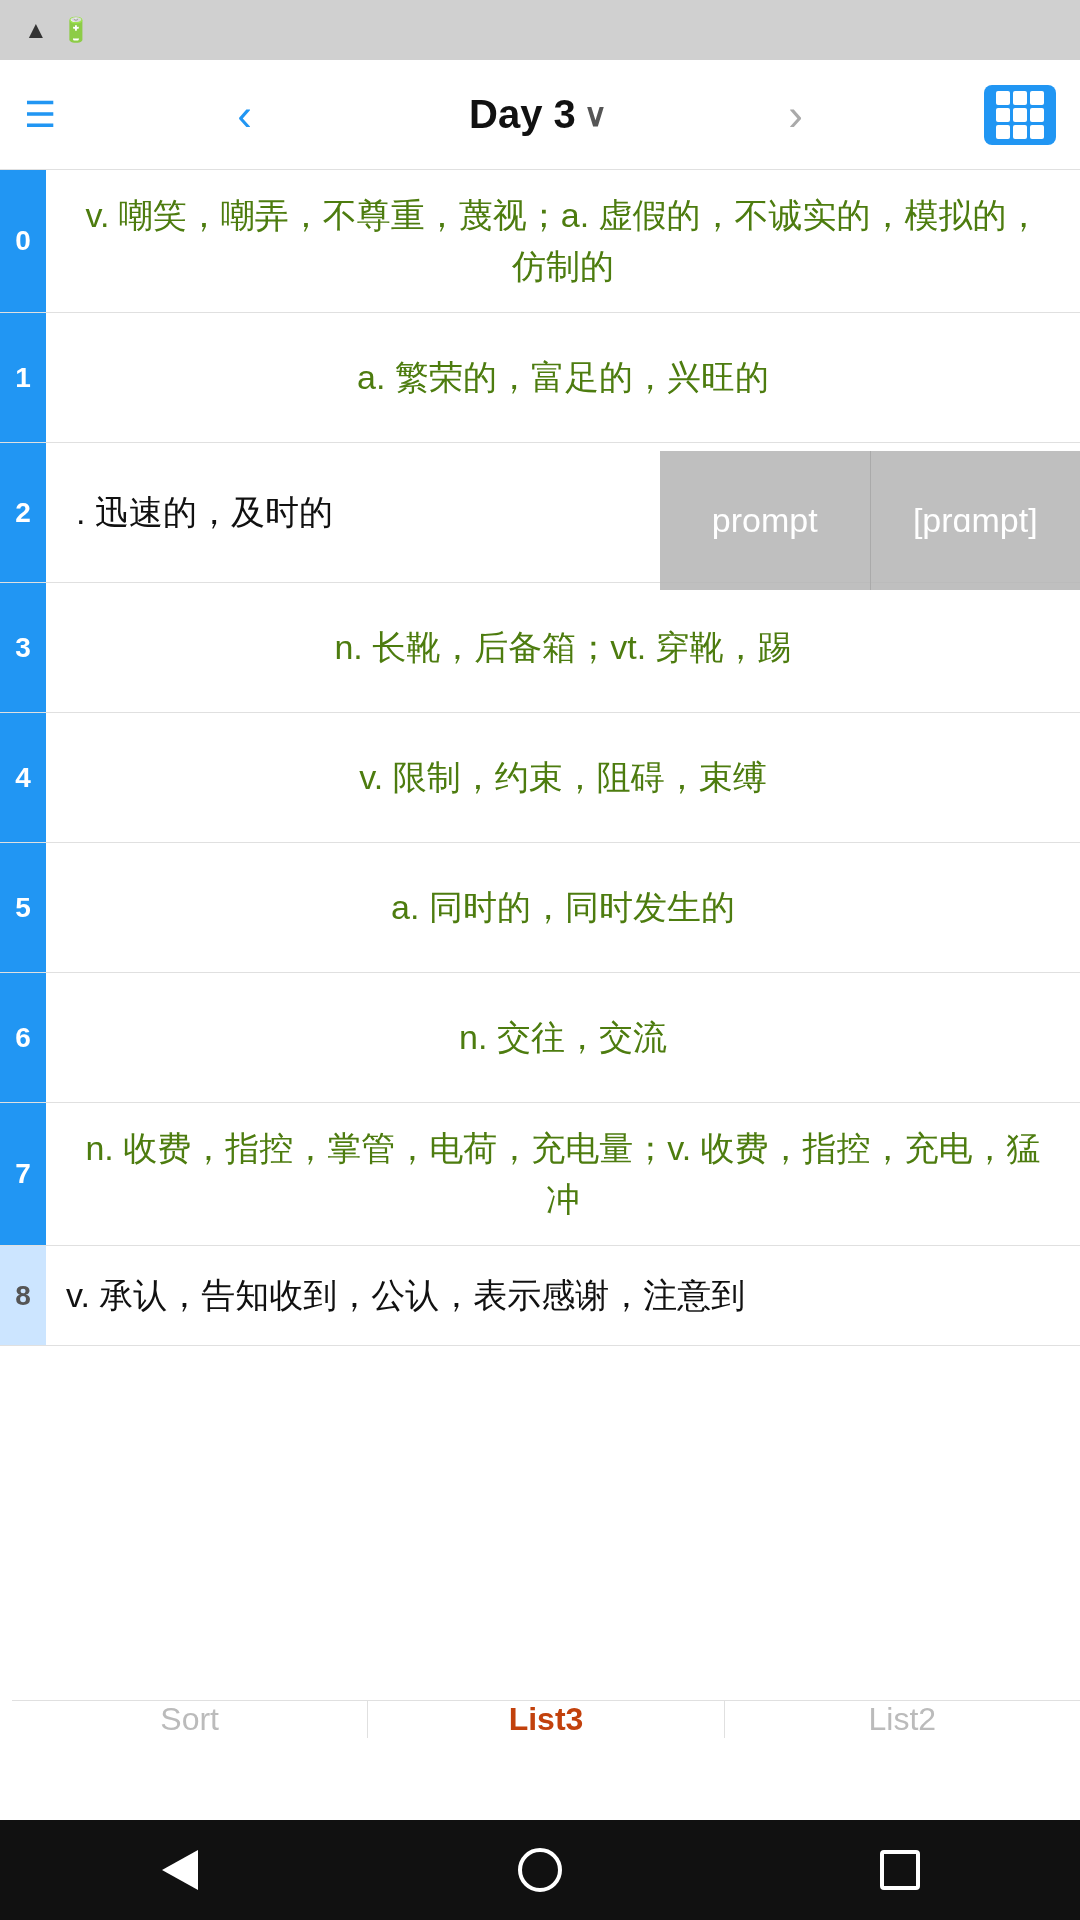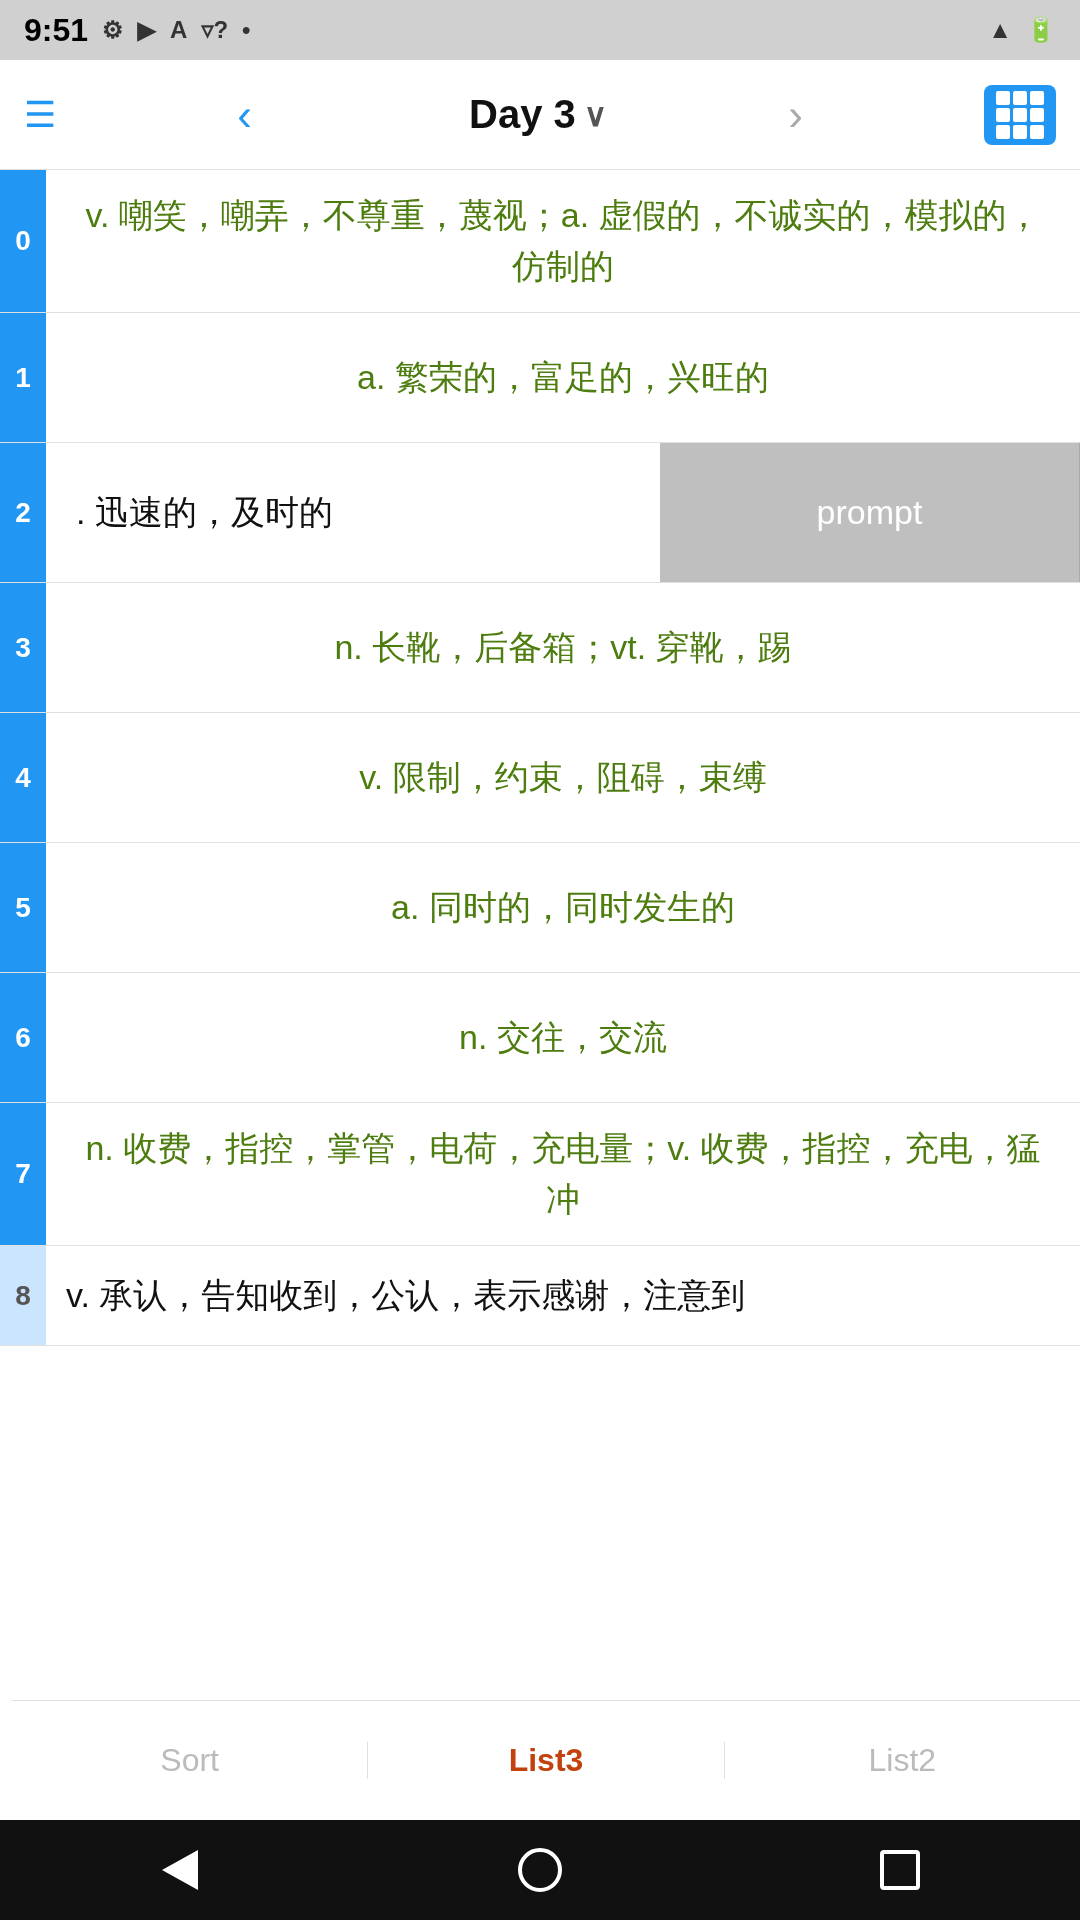--- a/index.html
+++ b/index.html
@@ -136,21 +136,21 @@
       font-size: 34px;
       color: #111;
       text-align: left;
       line-height: 1.5;
     }
 
     
     .popup-overlay {
       position: absolute;
       right: 0;
-      top: 0;
+      top: 8px;
       width: 420px;
       height: 100%;
       display: flex;
     }
     .popup-word, .popup-phonetic {
       flex: 1;
       background: rgba(180,180,180,0.85);
       display: flex;
       align-items: center;
       justify-content: center;
@@ -173,21 +173,21 @@
       overflow: hidden;
       white-space: nowrap;
     }
 
     
     .tab-bar {
       height: 120px;
       background: #fff;
       border-top: 1px solid #e0e0e0;
       display: flex;
-      align-items: center;
+      align-items: flex-start;
       margin-left: 12px;
     }
     .tab-item {
       flex: 1;
       display: flex;
       align-items: center;
       justify-content: center;
       font-size: 32px;
       color: #aaa;
       cursor: pointer;
@@ -227,28 +227,20 @@
     .nav-square {
       width: 40px; height: 40px;
       border: 4px solid #fff;
       border-radius: 4px;
     }
   </style>
 </head>
 <body>
 
 <div class="status-bar">
-  <div class="status-bar-left">
-    <span class="status-time">9:51</span>
-    <span class="status-icon">⚙</span>
-    <span class="status-icon">▶</span>
-    <span class="status-icon">A</span>
-    <span class="status-icon">▿?</span>
-    <span class="status-icon">•</span>
-  </div>
   <div class="status-bar-right">
     <span class="status-icon">▲</span>
     <span class="status-icon">🔋</span>
   </div>
 </div>
 
 <div class="app-bar">
   <span class="app-bar-menu">☰</span>
   <span class="app-bar-back">‹</span>
   <div class="app-bar-title">
@@ -283,20 +275,21 @@
     <div class="row-content">a. 繁荣的，富足的，兴旺的</div>
   </div>
 
   <div class="row-2-container" style="min-height:140px;">
     <div class="row-2-index">2</div>
     <div class="row-2-content">
       <span>. 迅速的，及时的</span>
     </div>
     <div class="popup-overlay">
       <div class="popup-word">prompt</div>
+      <div class="popup-phonetic">[prɑmpt]</div>
     </div>
   </div>
 
   <div class="vocab-row">
     <div class="row-index">3</div>
     <div class="row-content">n. 长靴，后备箱；vt. 穿靴，踢</div>
   </div>
 
   <div class="vocab-row">
     <div class="row-index">4</div>

